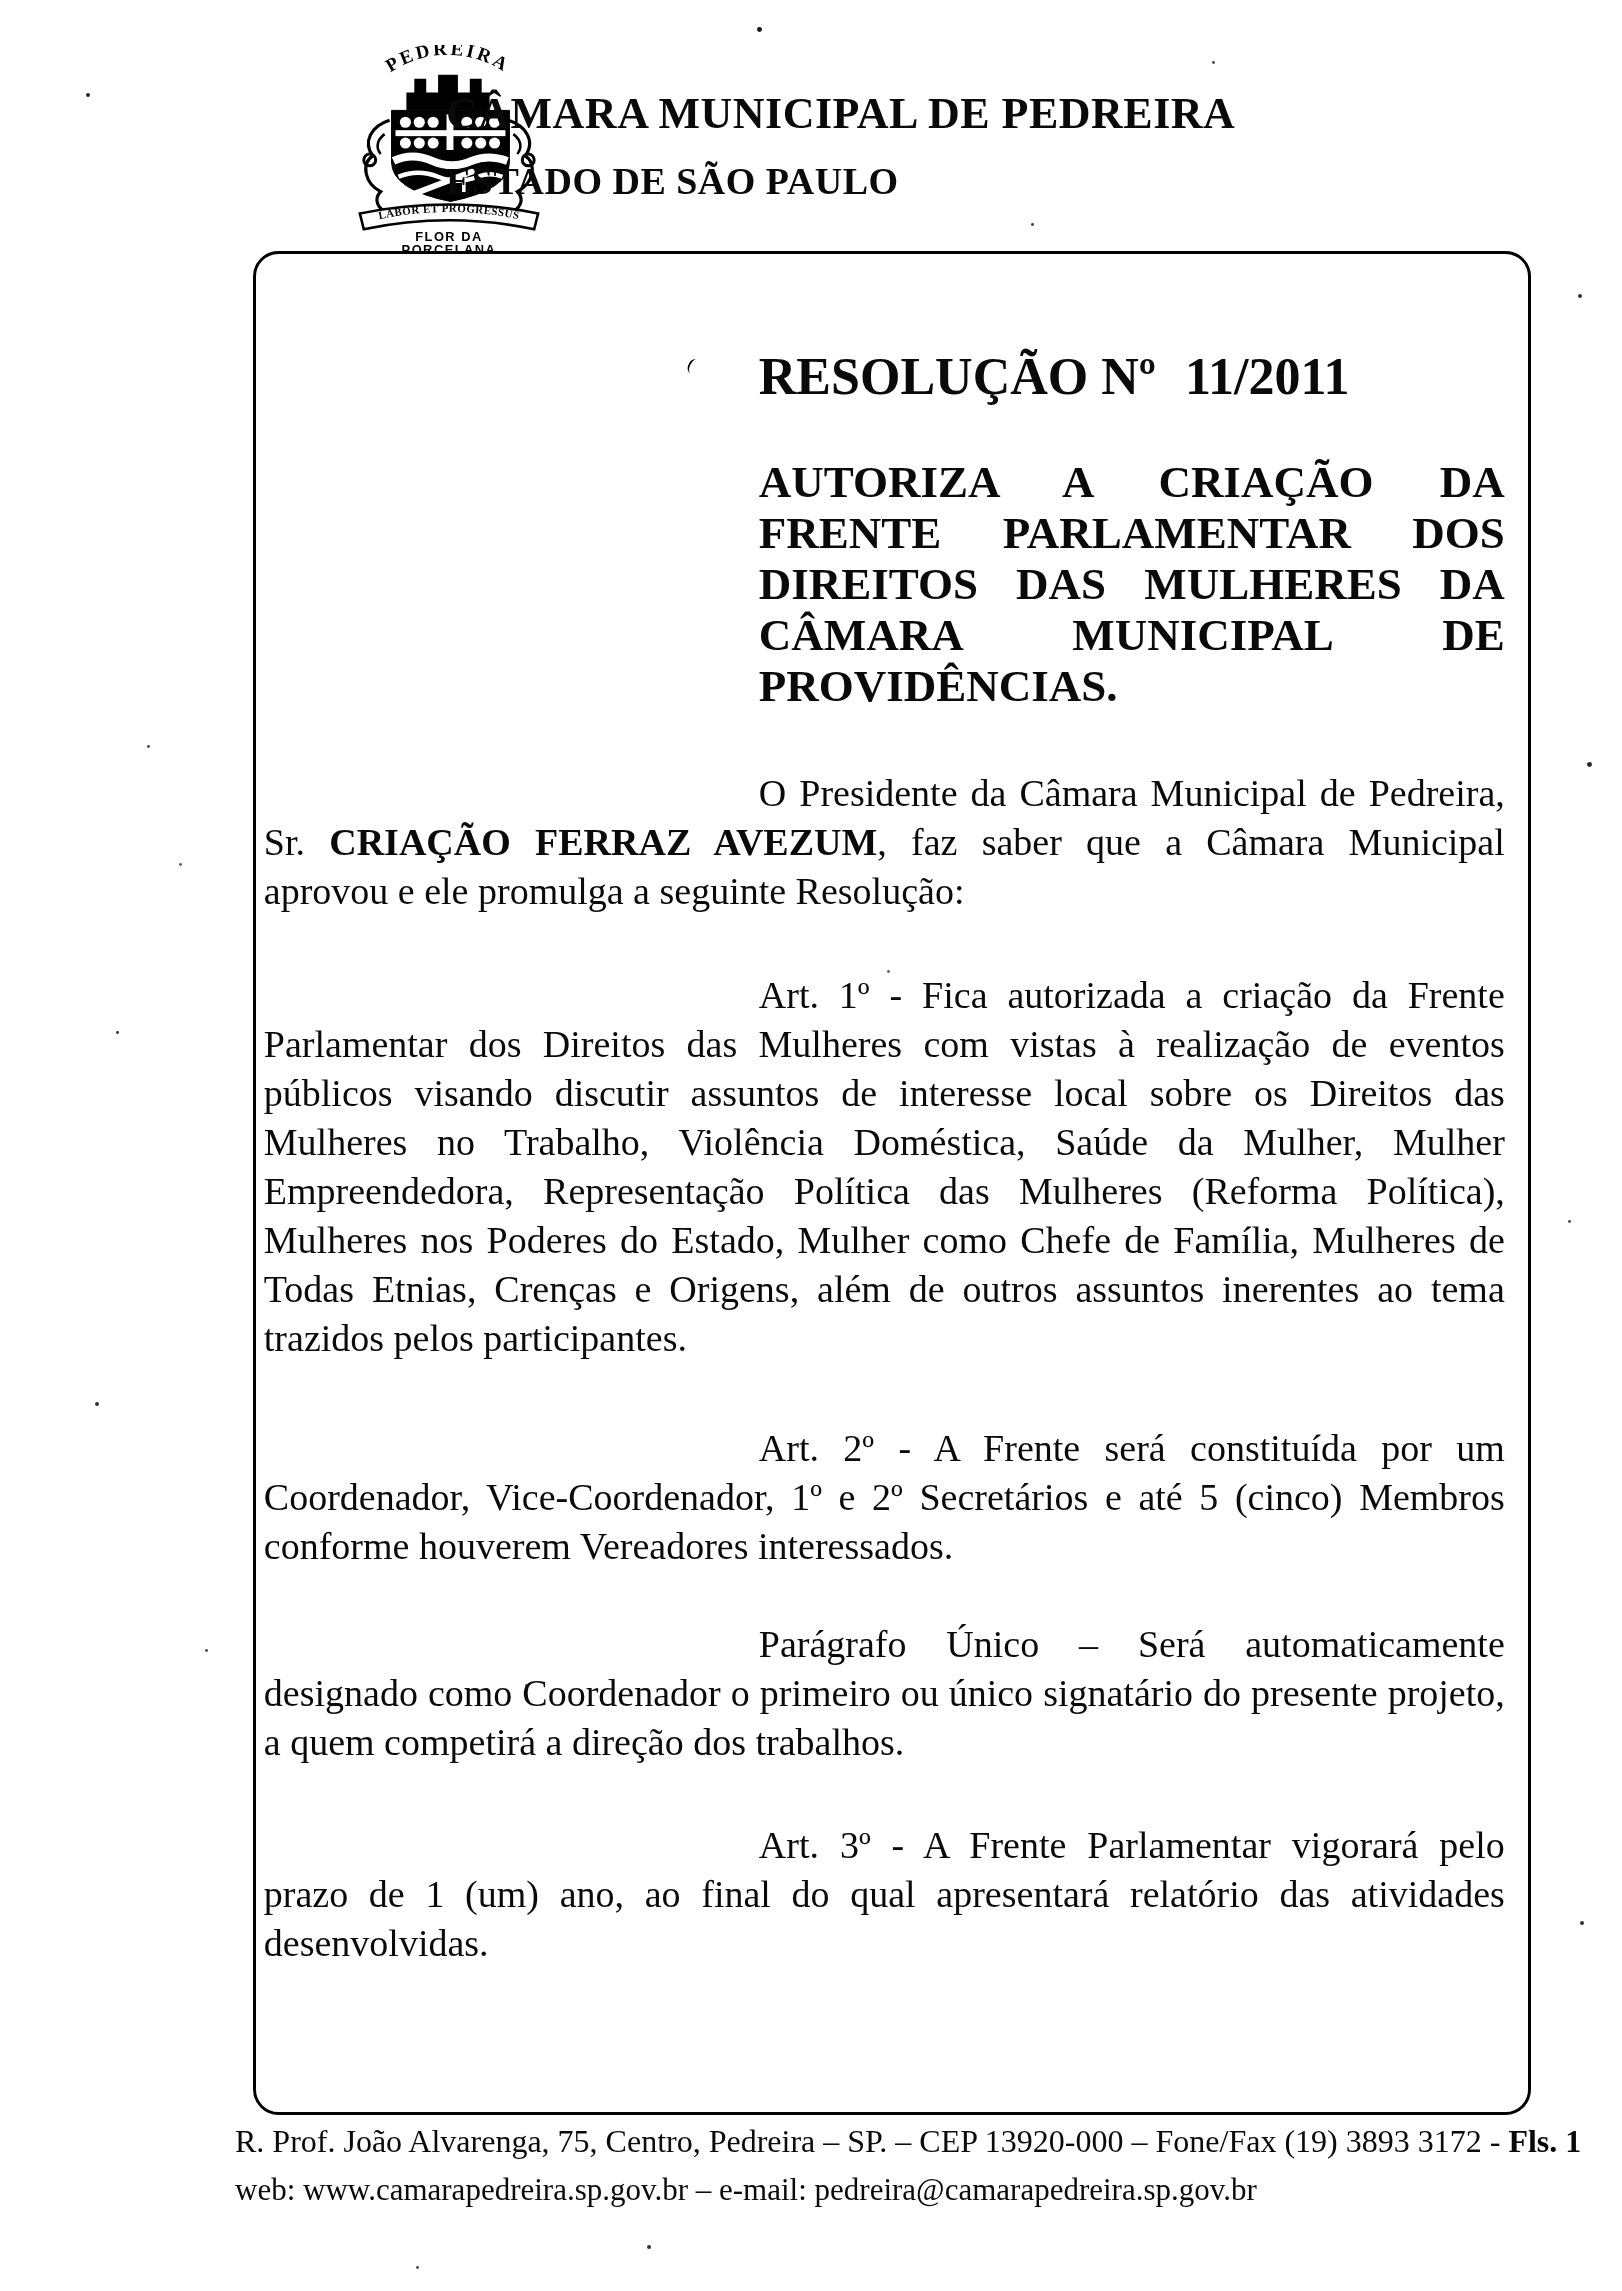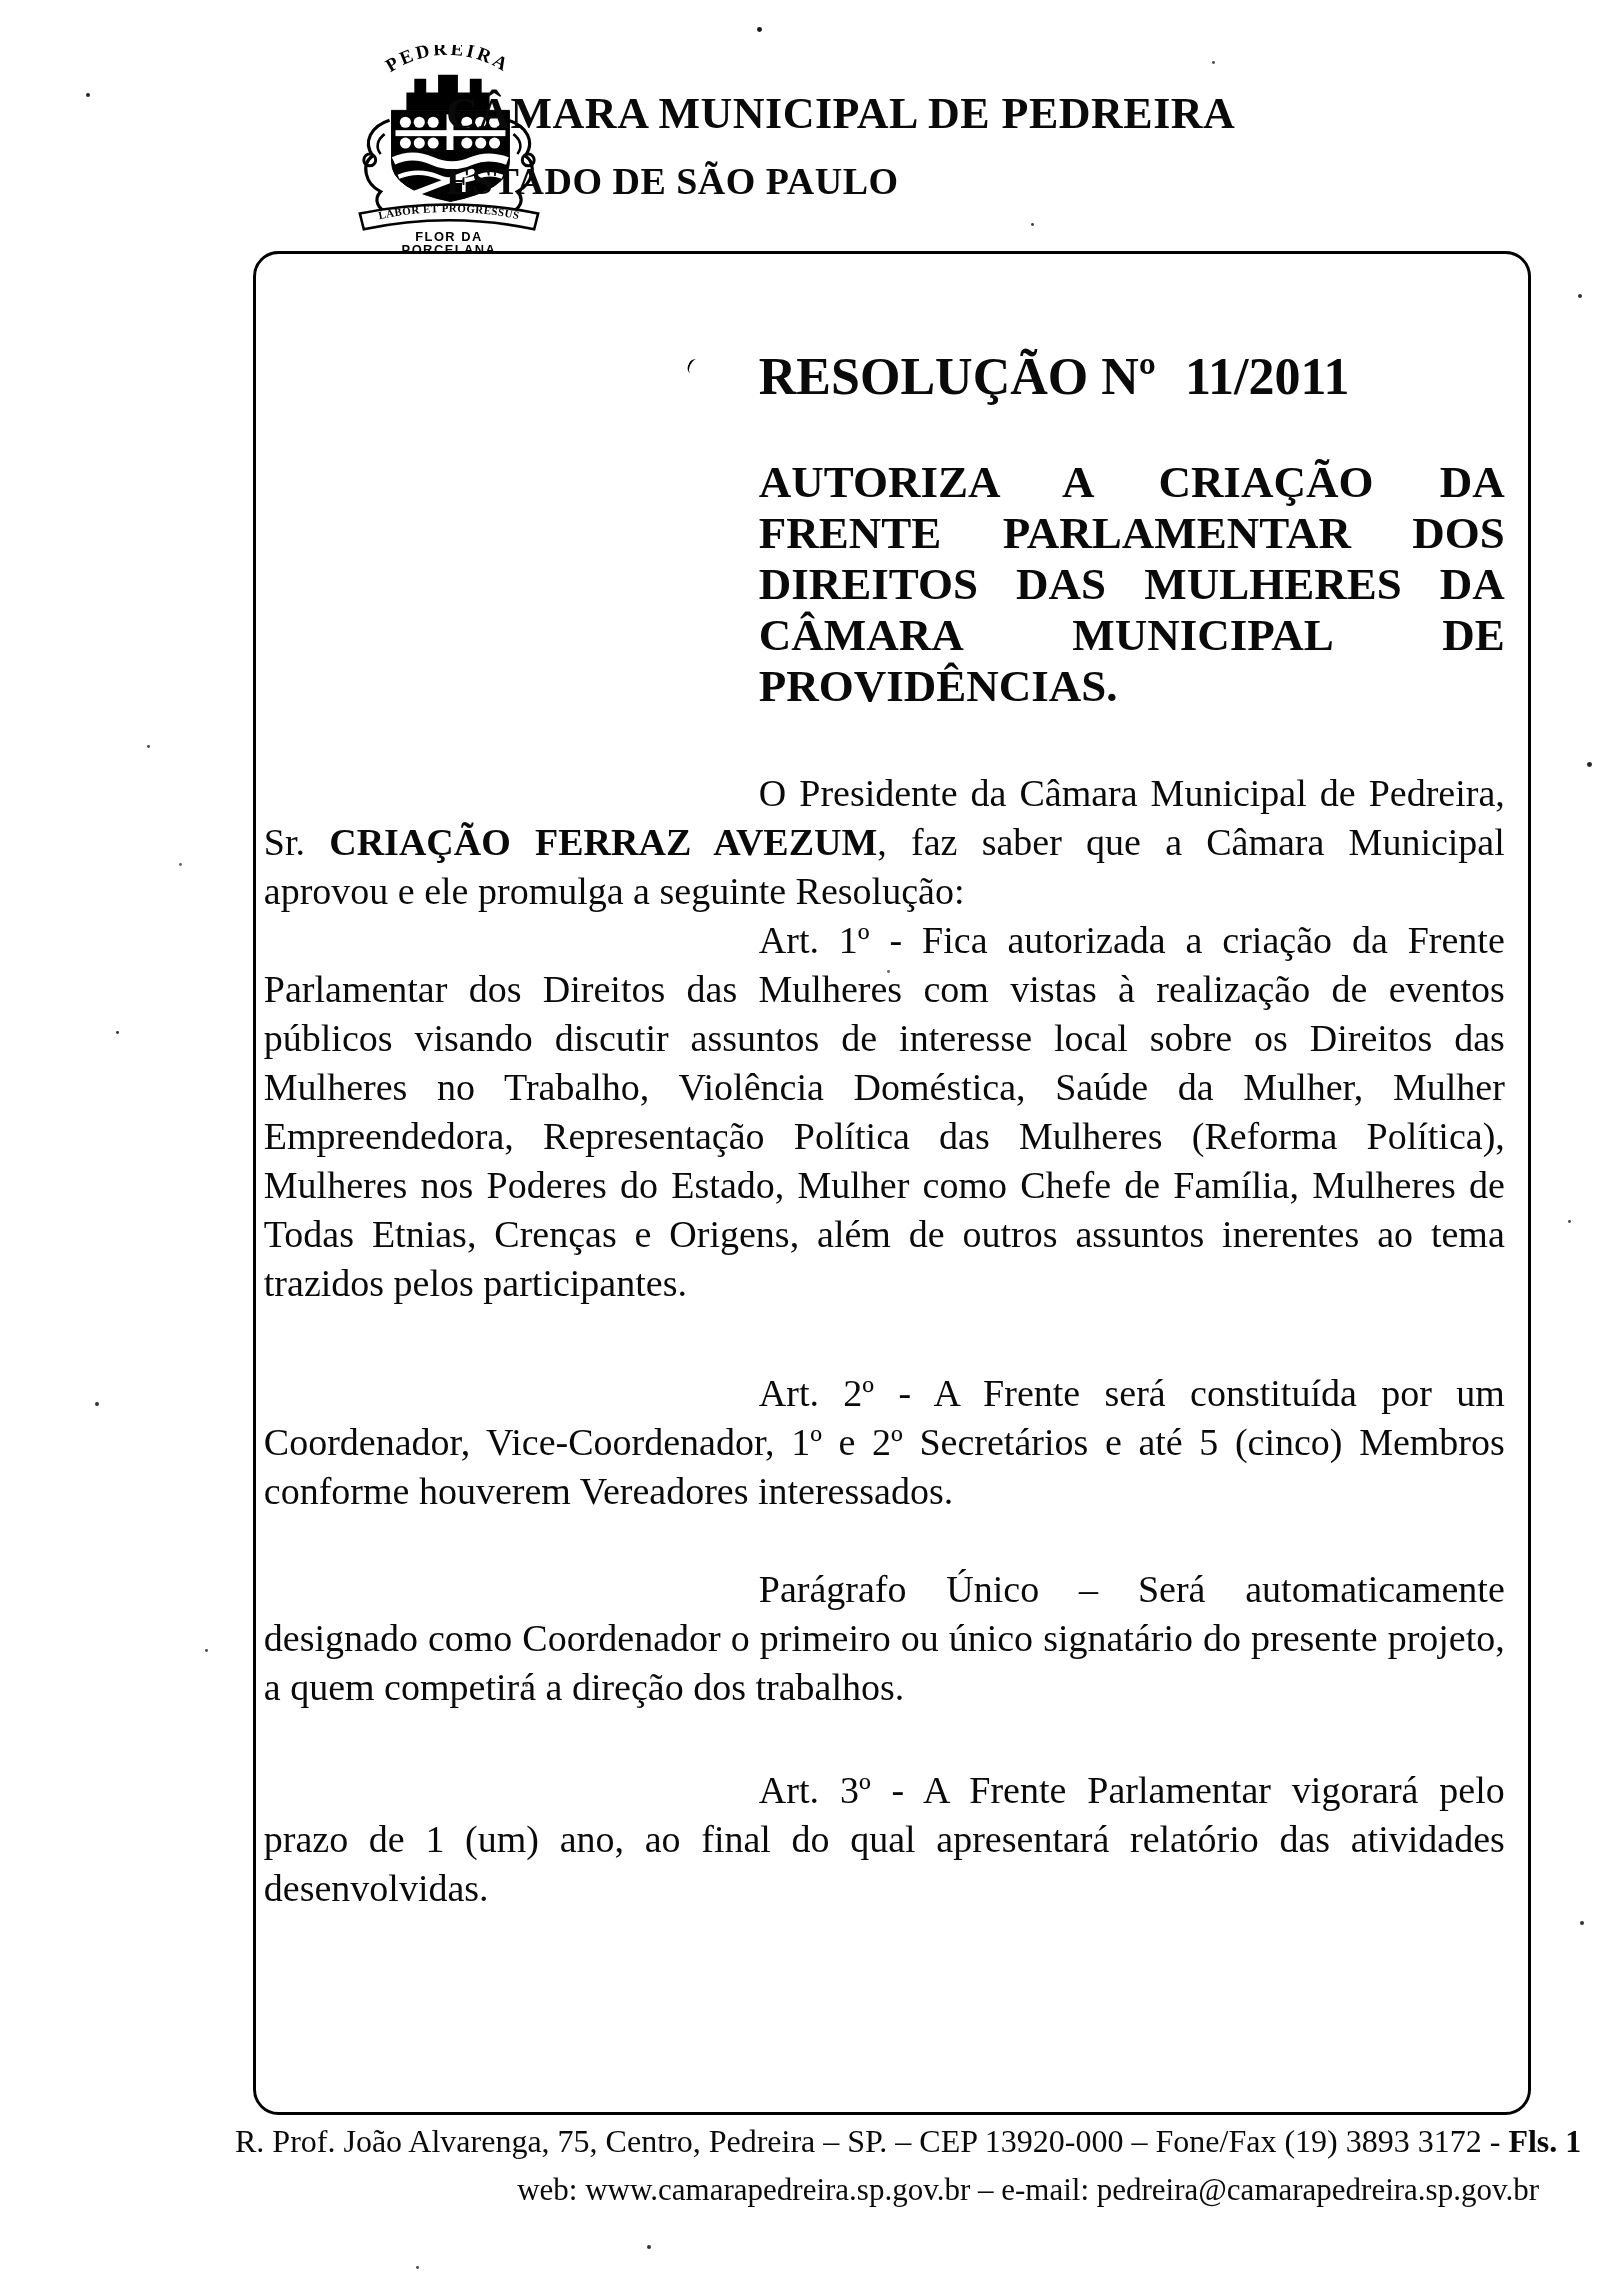--- a/index.html
+++ b/index.html
@@ -56,28 +56,28 @@
     text-align: justify; text-align-last: justify;
   }
   .subject-line.last { text-align: right; text-align-last: left; }
   p.para {
     margin: 0;
     font-size: 38px; line-height: 49px;
     text-align: justify;
     text-indent: 495px;
   }
   p.para.intro { margin-top: 57px; }
-  p.para.a1 { }
+  p.para.a1 { margin-top: 55px; }
   p.para.a2 { margin-top: 61px; }
   p.para.pu { margin-top: 49px; }
   p.para.a3 { margin-top: 54px; }
   
   .page-footer {
     position: absolute; left: 235px; top: 2121px;
-    width: 1304px; text-align: right;
+    width: 1304px; text-align: left;
   }
   .footer-line1 { font-size: 32px; line-height: 41px; white-space: nowrap; }
   .footer-line2 { font-size: 31px; line-height: 41px; margin-top: 7px; }
   
   .speck {
     position: absolute; background: #000; border-radius: 50%;
   }
   .tickmark {
     position: absolute; background: transparent;
     border-left: 2.9px solid #000; border-radius: 60% 0 0 60%;

